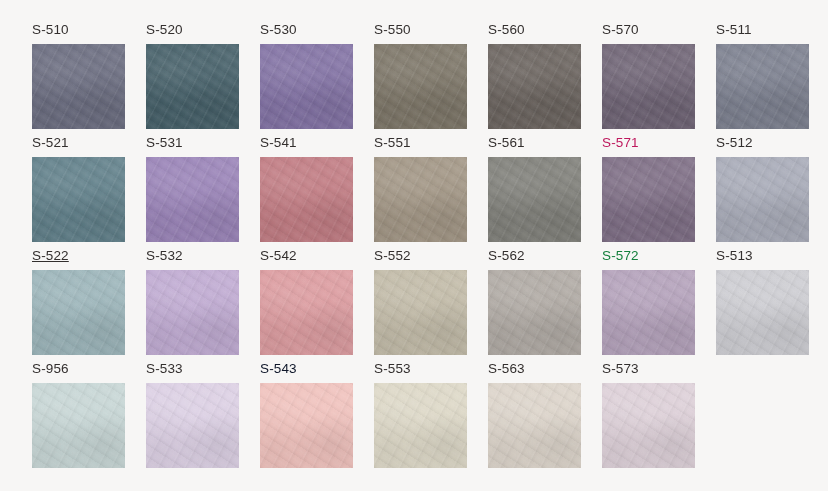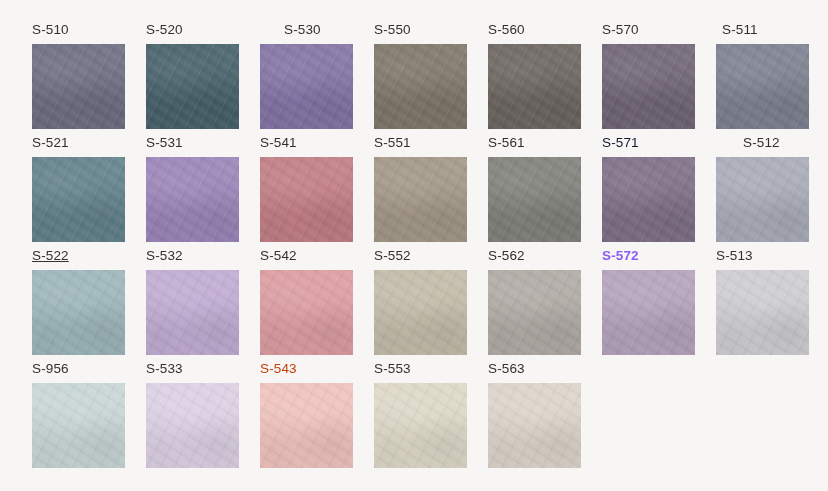--- a/index.html
+++ b/index.html
@@ -118,21 +118,21 @@
       </div>
       <div class="swatch-cell">
         <div class="swatch-label" style="color: rgb(51, 47, 46);">S-520</div>
         <div class="swatch-chip" style="background-color: rgb(70, 96, 105);">
           <span class="tex-a"></span>
           <span class="tex-b"></span>
           <span class="tex-c"></span>
         </div>
       </div>
       <div class="swatch-cell">
-        <div class="swatch-label" style="color: rgb(51, 47, 46); margin-left: 24px;">S-530</div>
+        <div class="swatch-label" style="color: rgb(51, 47, 46);">S-530</div>
         <div class="swatch-chip" style="background-color: rgb(130, 114, 164);">
           <span class="tex-a"></span>
           <span class="tex-b"></span>
           <span class="tex-c"></span>
         </div>
       </div>
       <div class="swatch-cell">
         <div class="swatch-label" style="color: rgb(51, 47, 46);">S-550</div>
         <div class="swatch-chip" style="background-color: rgb(125, 118, 104);">
           <span class="tex-a"></span>
@@ -150,21 +150,21 @@
       </div>
       <div class="swatch-cell">
         <div class="swatch-label" style="color: rgb(51, 47, 46);">S-570</div>
         <div class="swatch-chip" style="background-color: rgb(111, 100, 117);">
           <span class="tex-a"></span>
           <span class="tex-b"></span>
           <span class="tex-c"></span>
         </div>
       </div>
       <div class="swatch-cell">
-        <div class="swatch-label" style="color: rgb(51, 47, 46); margin-left: 6px;">S-511</div>
+        <div class="swatch-label" style="color: rgb(51, 47, 46);">S-511</div>
         <div class="swatch-chip" style="background-color: rgb(124, 128, 143);">
           <span class="tex-a"></span>
           <span class="tex-b"></span>
           <span class="tex-c"></span>
         </div>
       </div>
       <div class="swatch-cell">
         <div class="swatch-label" style="color: rgb(51, 47, 46);">S-521</div>
         <div class="swatch-chip" style="background-color: rgb(97, 128, 138);">
           <span class="tex-a"></span>
@@ -198,29 +198,29 @@
       </div>
       <div class="swatch-cell">
         <div class="swatch-label" style="color: rgb(51, 47, 46);">S-561</div>
         <div class="swatch-chip" style="background-color: rgb(128, 128, 122);">
           <span class="tex-a"></span>
           <span class="tex-b"></span>
           <span class="tex-c"></span>
         </div>
       </div>
       <div class="swatch-cell">
-        <div class="swatch-label" style="color: #0f172a;">S-571</div>
+        <div class="swatch-label" style="color: #be185d;">S-571</div>
         <div class="swatch-chip" style="background-color: rgb(126, 110, 133);">
           <span class="tex-a"></span>
           <span class="tex-b"></span>
           <span class="tex-c"></span>
         </div>
       </div>
       <div class="swatch-cell">
-        <div class="swatch-label" style="color: rgb(51, 47, 46); margin-left: 27px;">S-512</div>
+        <div class="swatch-label" style="color: rgb(51, 47, 46);">S-512</div>
         <div class="swatch-chip" style="background-color: rgb(168, 171, 184);">
           <span class="tex-a"></span>
           <span class="tex-b"></span>
           <span class="tex-c"></span>
         </div>
       </div>
       <div class="swatch-cell">
         <div class="swatch-label" style="color: rgb(51, 47, 46); text-decoration: underline;">S-522</div>
         <div class="swatch-chip" style="background-color: rgb(156, 181, 186);">
           <span class="tex-a"></span>
@@ -254,21 +254,21 @@
       </div>
       <div class="swatch-cell">
         <div class="swatch-label" style="color: rgb(51, 47, 46);">S-562</div>
         <div class="swatch-chip" style="background-color: rgb(176, 170, 164);">
           <span class="tex-a"></span>
           <span class="tex-b"></span>
           <span class="tex-c"></span>
         </div>
       </div>
       <div class="swatch-cell">
-        <div class="swatch-label" style="color: #8b5cf6; font-weight: bold;">S-572</div>
+        <div class="swatch-label" style="color: #15803d;">S-572</div>
         <div class="swatch-chip" style="background-color: rgb(180, 162, 187);">
           <span class="tex-a"></span>
           <span class="tex-b"></span>
           <span class="tex-c"></span>
         </div>
       </div>
       <div class="swatch-cell">
         <div class="swatch-label" style="color: rgb(51, 47, 46);">S-513</div>
         <div class="swatch-chip" style="background-color: rgb(205, 205, 210);">
           <span class="tex-a"></span>
@@ -286,21 +286,21 @@
       </div>
       <div class="swatch-cell">
         <div class="swatch-label" style="color: rgb(51, 47, 46);">S-533</div>
         <div class="swatch-chip" style="background-color: rgb(220, 208, 228);">
           <span class="tex-a"></span>
           <span class="tex-b"></span>
           <span class="tex-c"></span>
         </div>
       </div>
       <div class="swatch-cell">
-        <div class="swatch-label" style="color: #c2410c;">S-543</div>
+        <div class="swatch-label" style="color: #0f172a;">S-543</div>
         <div class="swatch-chip" style="background-color: rgb(240, 194, 189);">
           <span class="tex-a"></span>
           <span class="tex-b"></span>
           <span class="tex-c"></span>
         </div>
       </div>
       <div class="swatch-cell">
         <div class="swatch-label" style="color: rgb(51, 47, 46); text-align: center;">S-553</div>
         <div class="swatch-chip" style="background-color: rgb(221, 216, 199);">
           <span class="tex-a"></span>
@@ -309,14 +309,22 @@
         </div>
       </div>
       <div class="swatch-cell">
         <div class="swatch-label" style="color: rgb(51, 47, 46);">S-563</div>
         <div class="swatch-chip" style="background-color: rgb(220, 212, 202);">
           <span class="tex-a"></span>
           <span class="tex-b"></span>
           <span class="tex-c"></span>
         </div>
       </div>
+      <div class="swatch-cell">
+        <div class="swatch-label" style="color: rgb(51, 47, 46);">S-573</div>
+        <div class="swatch-chip" style="background-color: rgb(221, 208, 216);">
+          <span class="tex-a"></span>
+          <span class="tex-b"></span>
+          <span class="tex-c"></span>
+        </div>
+      </div>
     </div>
 </div>
 
 </body></html>

